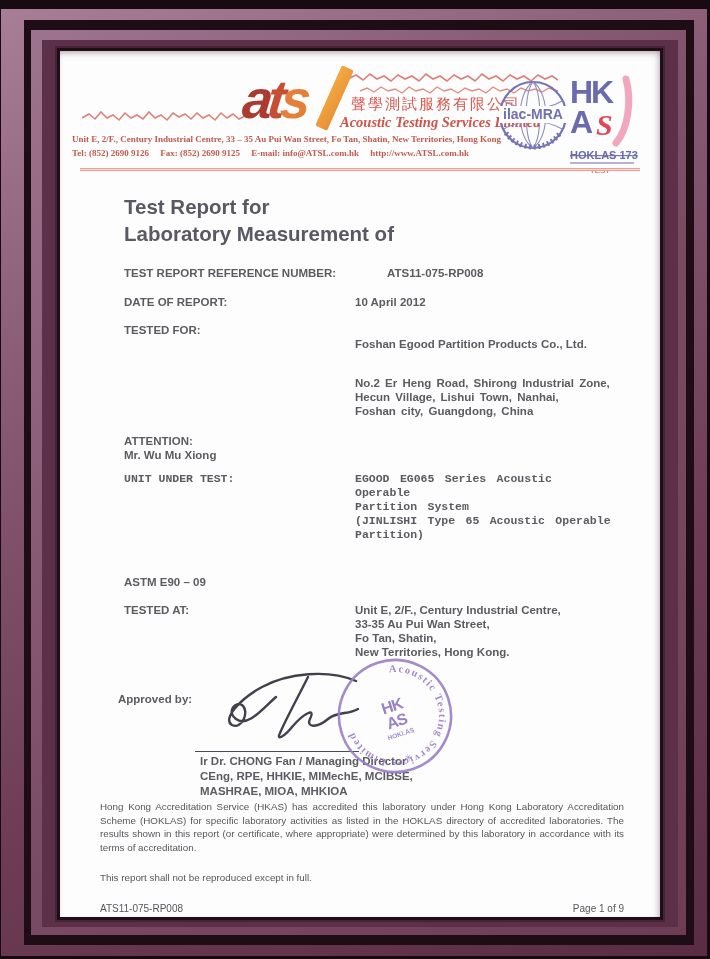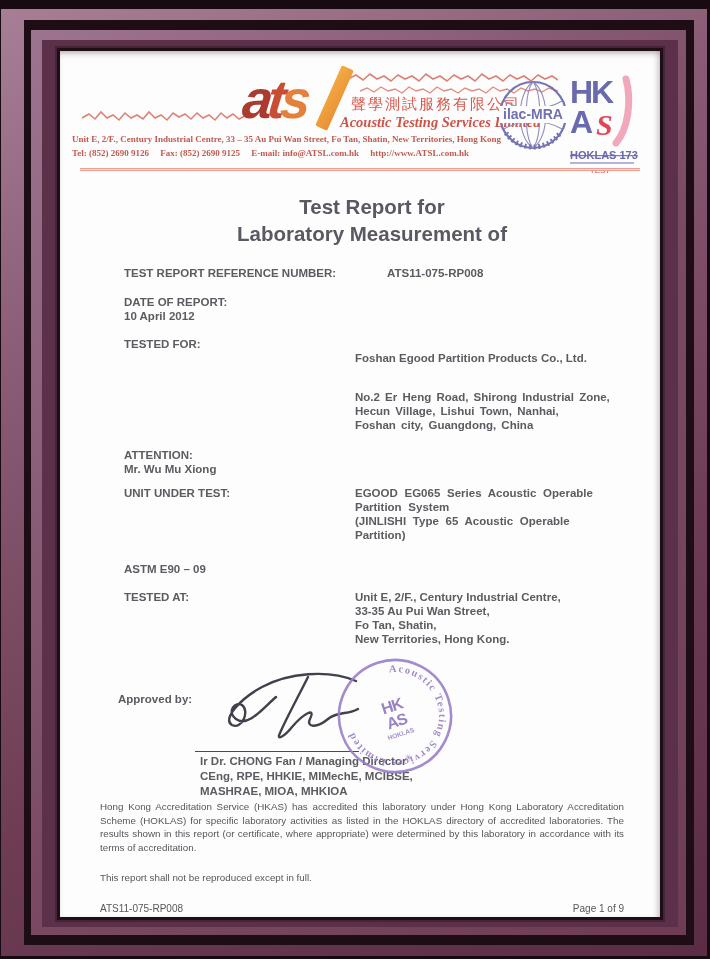--- a/index.html
+++ b/index.html
@@ -40,28 +40,28 @@
     color:#c25a50; font-size:9px; white-space:pre; }
   .addr1 { top:83px; } .addr2 { top:97px; }
   .red-rule { position:absolute; left:20px; top:117px; width:560px; height:3px;
     background:linear-gradient(#e87f72,#fbd9d4 50%,#e87f72); }
 
   .ilac-seal { position:absolute; left:436px; top:24px; }
   .hkas-logo { position:absolute; left:506px; top:20px; }
 
   
   .content { position:absolute; left:64px; top:142px; width:496px; }
-  .doc-title { font-size:20.5px; font-weight:bold; color:#595963; line-height:27px; margin-bottom:19px;text-align:center; }
+  .doc-title { font-size:20.5px; font-weight:bold; color:#595963; line-height:27px; margin-bottom:19px; }
   .row { display:flex; font-size:11.5px; font-weight:bold; line-height:14px; }
   .lbl { width:231px; flex:none; }
   .val { width:262px; flex:none; white-space:pre-line; }
   .just { word-spacing:3.5px; }
   .just2 { word-spacing:2px; }
-  .mb15{margin-bottom:15px;gap:32px;} .mb14{margin-bottom:14px;flex-direction:column;} .mb11{margin-bottom:11px;}
-  .mb2{margin-bottom:2px;} .mb10{margin-bottom:10px;flex-direction:column;} .mb26{margin-bottom:20px;}
+  .mb15{margin-bottom:15px;gap:32px;} .mb14{margin-bottom:14px;} .mb11{margin-bottom:11px;}
+  .mb2{margin-bottom:2px;} .mb10{margin-bottom:10px;flex-direction:column;} .mb26{margin-bottom:33px;font-family:Liberation Mono, monospace;}
 
   
   .approved-label { position:absolute; left:58px; top:642px; font-size:11.5px; font-weight:bold; }
   .signature { position:absolute; left:128px; top:616px; }
   .sig-line { position:absolute; left:135px; top:700px; width:164px; height:0;
     border-top:1.6px solid #4a4a55; }
   .sig-name { position:absolute; left:140px; top:703px; font-size:11.5px; font-weight:bold;
     line-height:15px; white-space:pre-line; }
   .stamp { position:absolute; left:272px; top:602px; transform:rotate(-18deg); opacity:.9; }
 

